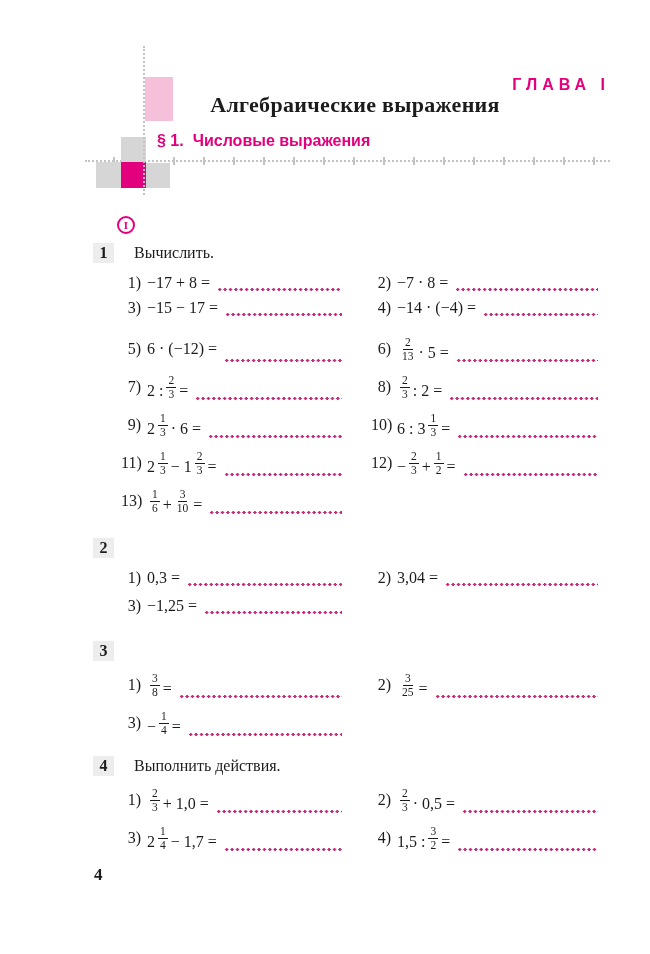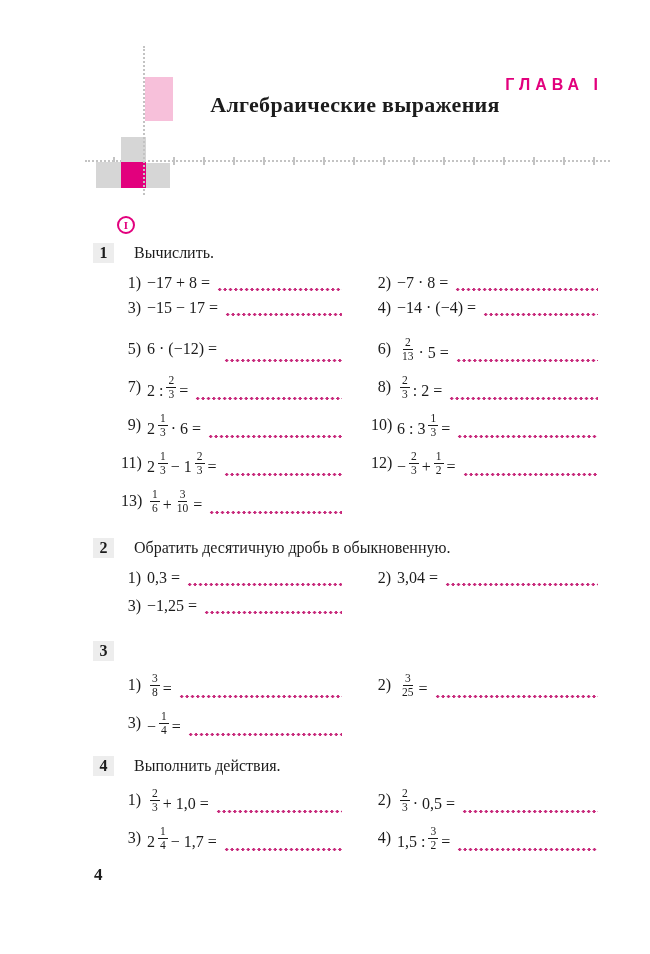--- a/index.html
+++ b/index.html
@@ -20,21 +20,21 @@
   .sq-magenta{left:121px;top:162px;width:25px;height:26px;background:var(--magenta)}
   .sq-gray-right{left:146px;top:163px;width:24px;height:25px;background:var(--gray)}
   .vline{position:absolute;left:143px;top:46px;height:149px;width:0;
          border-left:2px dotted var(--guides);z-index:3}
   .hline{position:absolute;left:85px;top:157px;width:525px;height:8px;z-index:1}
   .hline::before{content:"";position:absolute;left:0;right:0;top:3px;border-top:2px dotted var(--guides)}
   .hline::after{content:"";position:absolute;inset:0;
       background:repeating-linear-gradient(to right,transparent 0 28px,var(--guides) 28px 30px)}
 
   
-  .chapter{position:absolute;top:76px;right:47px;color:var(--magenta);
+  .chapter{position:absolute;top:76px;right:40px;color:var(--magenta);
      font-family:"Liberation Sans","DejaVu Sans",sans-serif;
      font-weight:bold;font-size:16px;letter-spacing:5px;white-space:pre}
   .title{position:absolute;top:92px;left:115px;width:480px;text-align:center;
      font-size:22px;font-weight:bold;letter-spacing:.3px}
   .section{position:absolute;top:132px;left:157px;color:var(--magenta);
      font-family:"Liberation Sans","DejaVu Sans",sans-serif;font-weight:bold;font-size:16px}
   .section .pfx{margin-right:9px}
 
   
   .badge{position:absolute;left:117px;top:216px;width:18px;height:18px;border-radius:50%;
@@ -76,20 +76,23 @@
   <div class="hline"></div>
   <div class="sq sq-pink"></div>
   <div class="sq sq-gray-top"></div>
   <div class="sq sq-gray-left"></div>
   <div class="sq sq-magenta"></div>
   <div class="sq sq-gray-right"></div>
   <div class="vline"></div>
 
   <div class="chapter">ГЛАВА I</div>
   <h1 class="title">Алгебраические выражения</h1>
+  <div class="section">
+    <span class="pfx">§ 1.</span><span>Числовые выражения</span>
+  </div>
 
   <div class="badge">I</div>
 
   <main>
       <div class="task task-1">
         <div class="task-header">
           <div class="task-num">1</div>
           <div class="task-instruction">Вычислить.</div>
         </div>
         <div class="task-body">
@@ -248,21 +251,20 @@
                 <span>=</span>
               </div>
               <div class="dots"></div>
             </div>
           </div>
         </div>
       </div>
       <div class="task task-2">
         <div class="task-header">
           <div class="task-num">2</div>
-          <div class="task-instruction">Обратить десятичную дробь в обыкновенную.</div>
         </div>
         <div class="task-body">
           <div class="row short">
             <div class="item">
               <div class="item-label">1)</div>
               <div class="expr">
                 <span>0,3 =</span>
               </div>
               <div class="dots"></div>
             </div>

